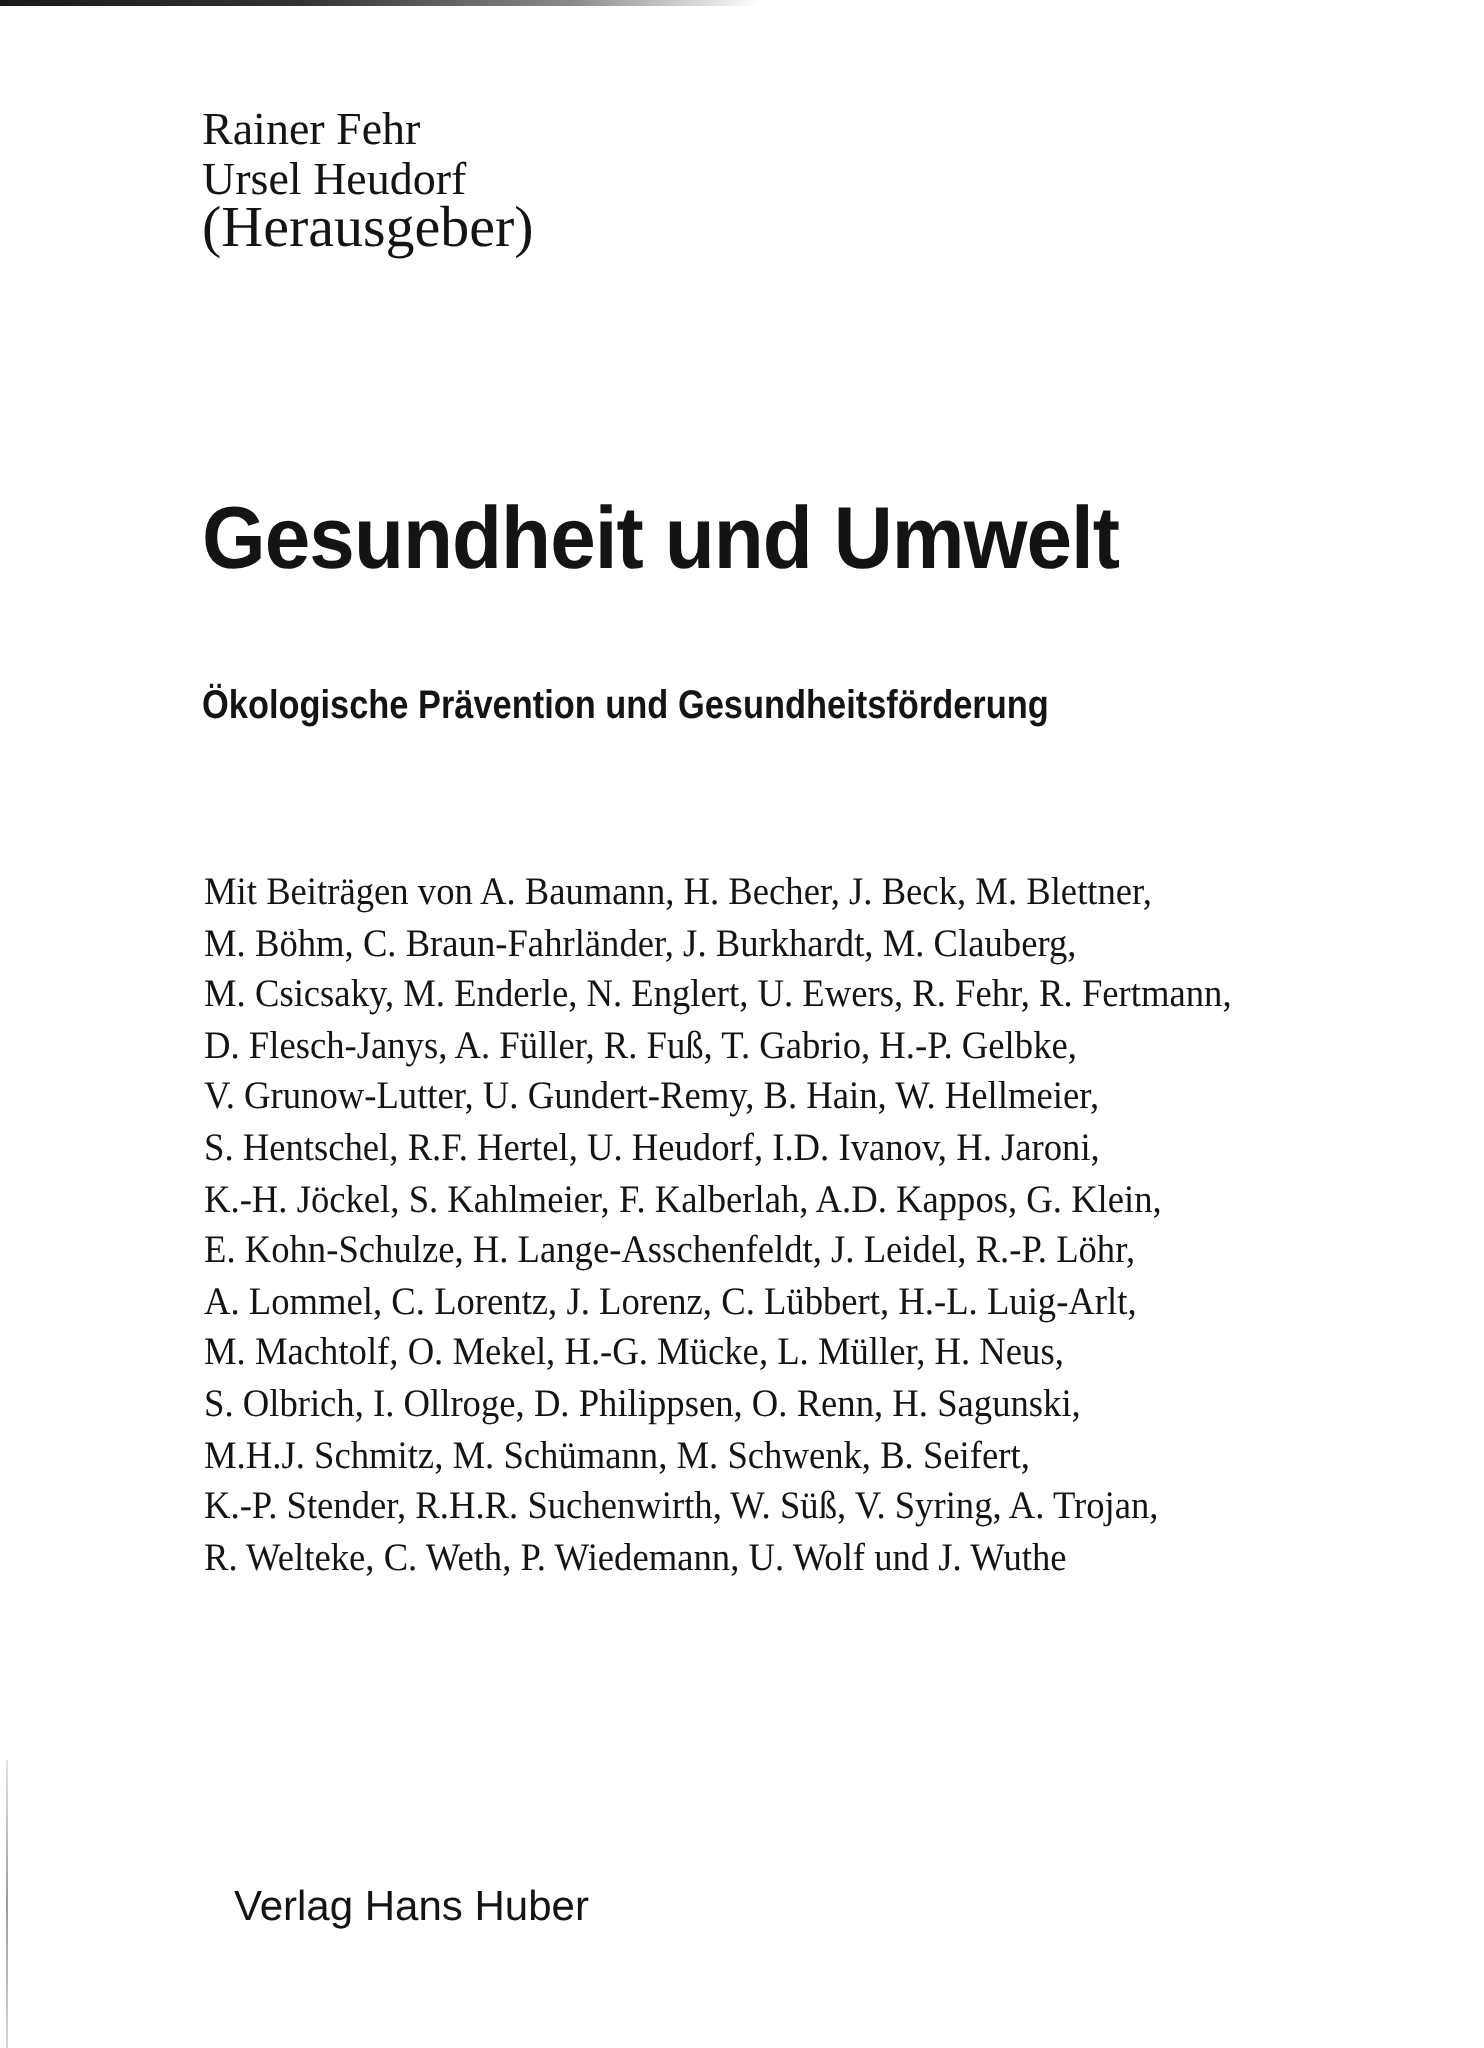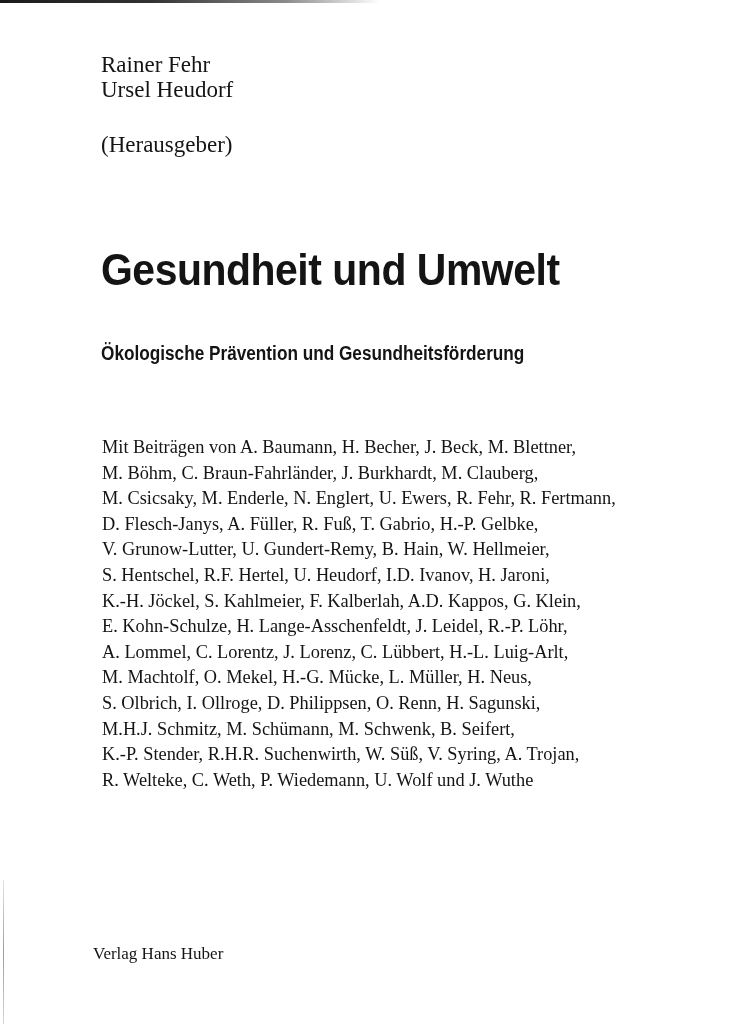--- a/index.html
+++ b/index.html
@@ -36,23 +36,22 @@
       top: 52px;
       font-family: "Liberation Serif", "DejaVu Serif", serif;
       font-size: 23px;
       line-height: 25px;
     }
     .editors .name {
       display: block;
     }
     .editors .role {
       display: block;
-      font-size: 23px;
+      font-size: 29px;
       line-height: 24px;
-      margin-top: 31px;
     }
     .title {
       position: absolute;
       left: 101px;
       top: 244px;
       margin: 0;
       font-family: "Liberation Sans", "DejaVu Sans", sans-serif;
       font-weight: bold;
       font-size: 44px;
       line-height: 52px;
@@ -82,24 +81,24 @@
       line-height: 25.6px;
       transform: scaleX(0.94);
       transform-origin: left top;
     }
     .contributors .line {
       display: block;
       white-space: nowrap;
     }
     .publisher {
       position: absolute;
-      left: 93px;
+      left: 117px;
       top: 941px;
-      font-family: Liberation Serif, serif;
-      font-size: 17px;
+      font-family: Liberation Sans, sans-serif;
+      font-size: 21px;
       line-height: 26px;
       white-space: nowrap;
     }
   </style>
 </head>
 <body>
 
 <div class="scan-edge-top"></div>
 <div class="scan-edge-left"></div>
 

